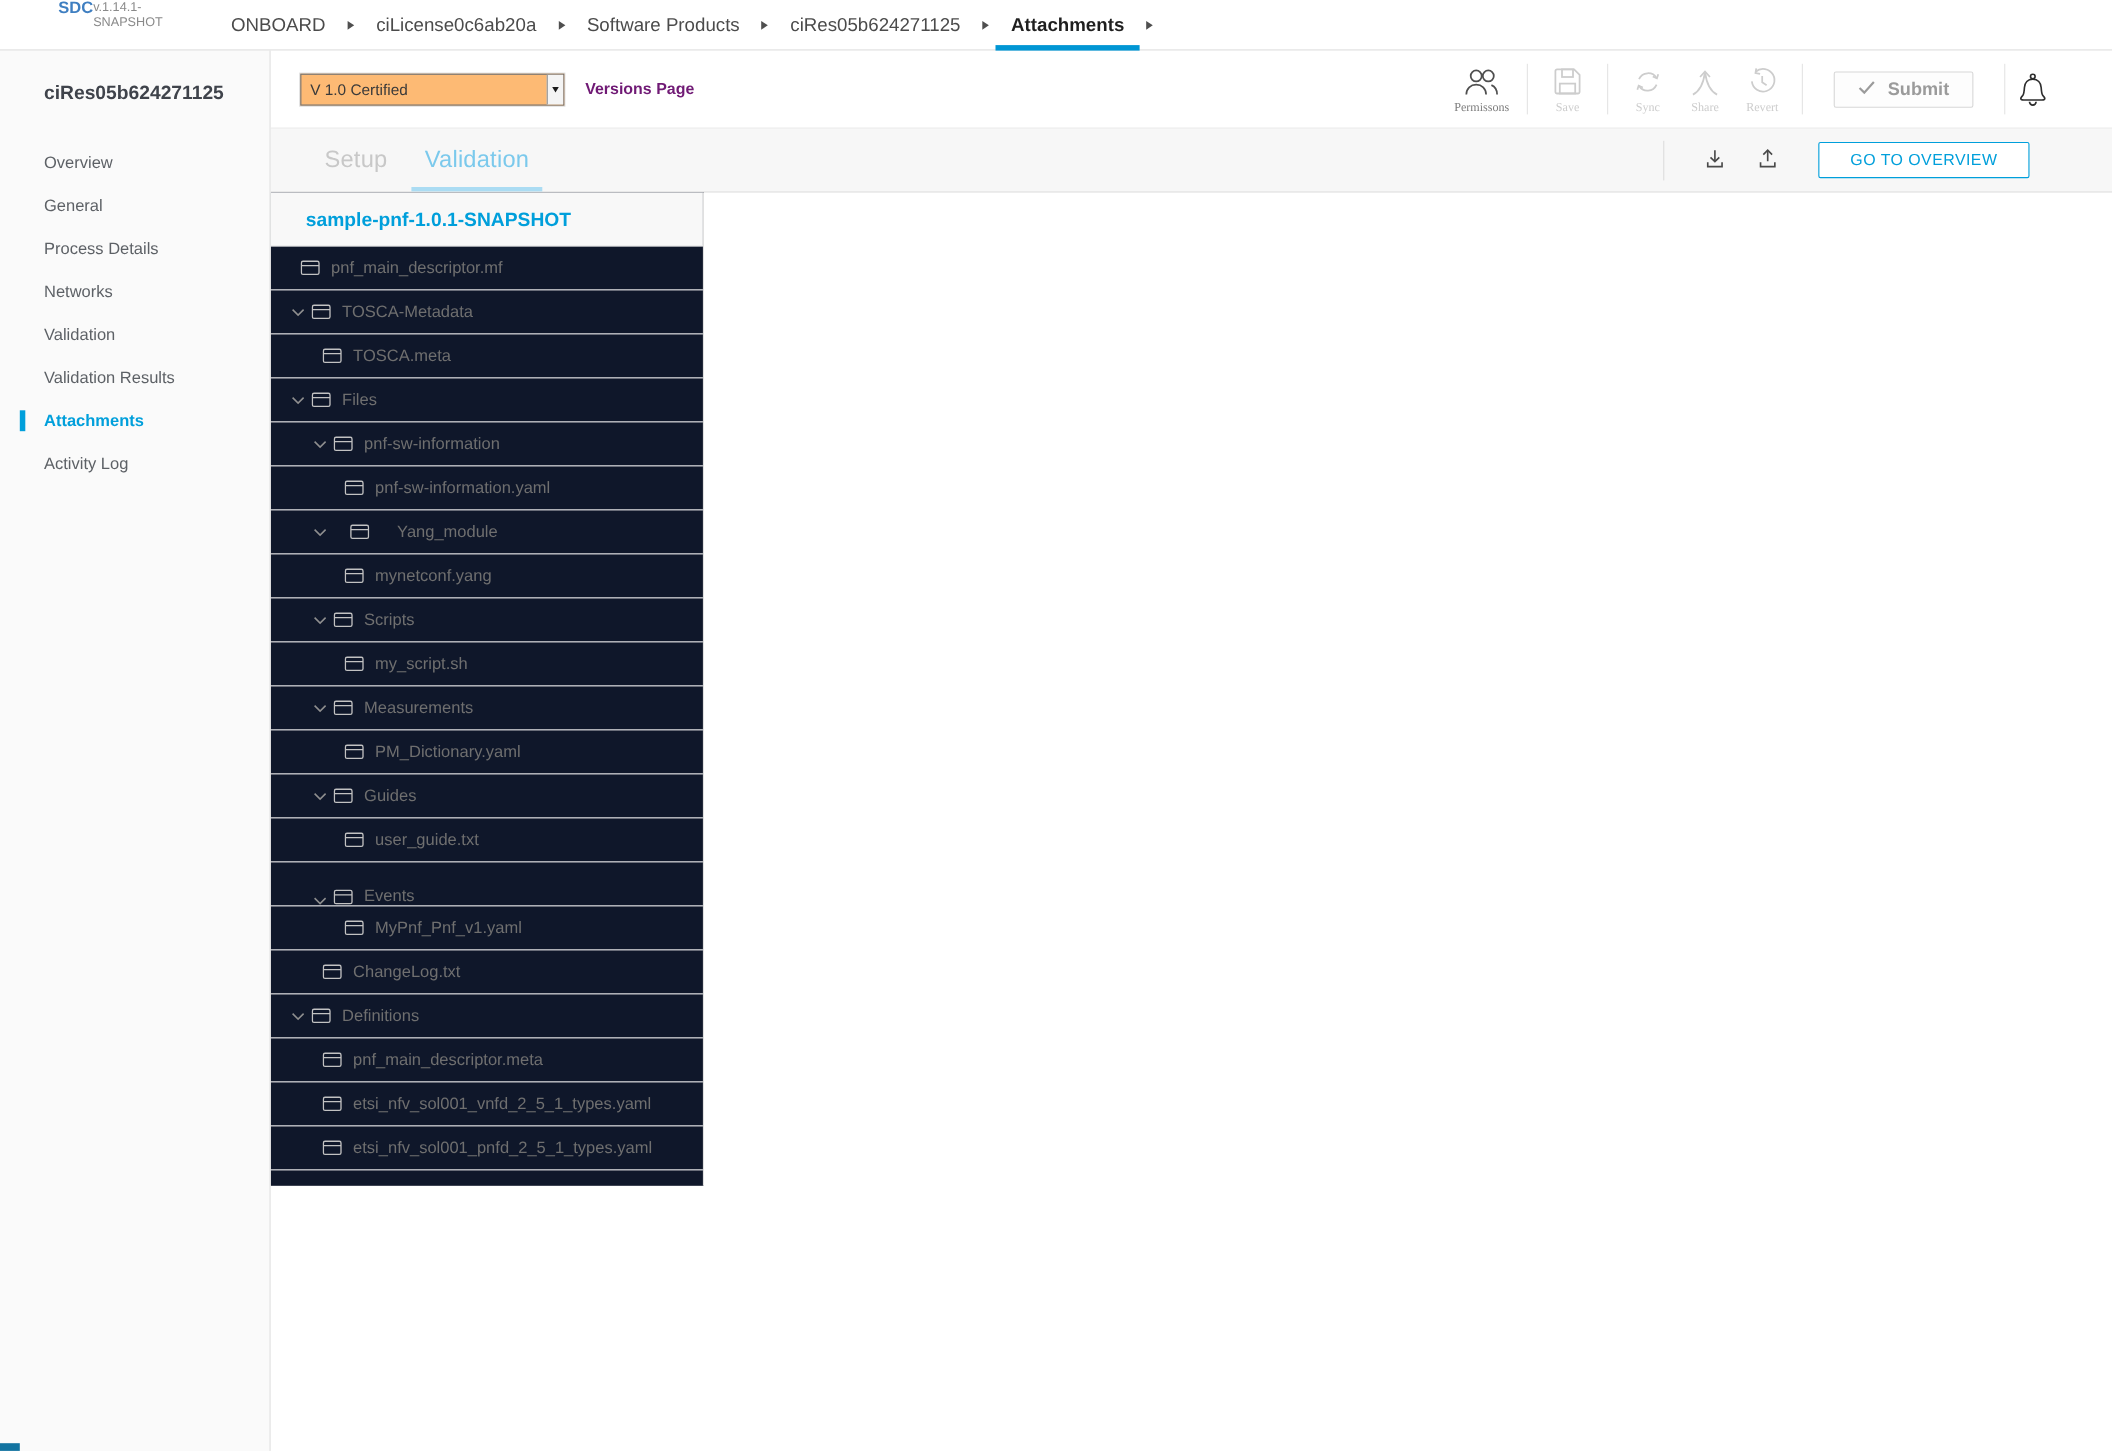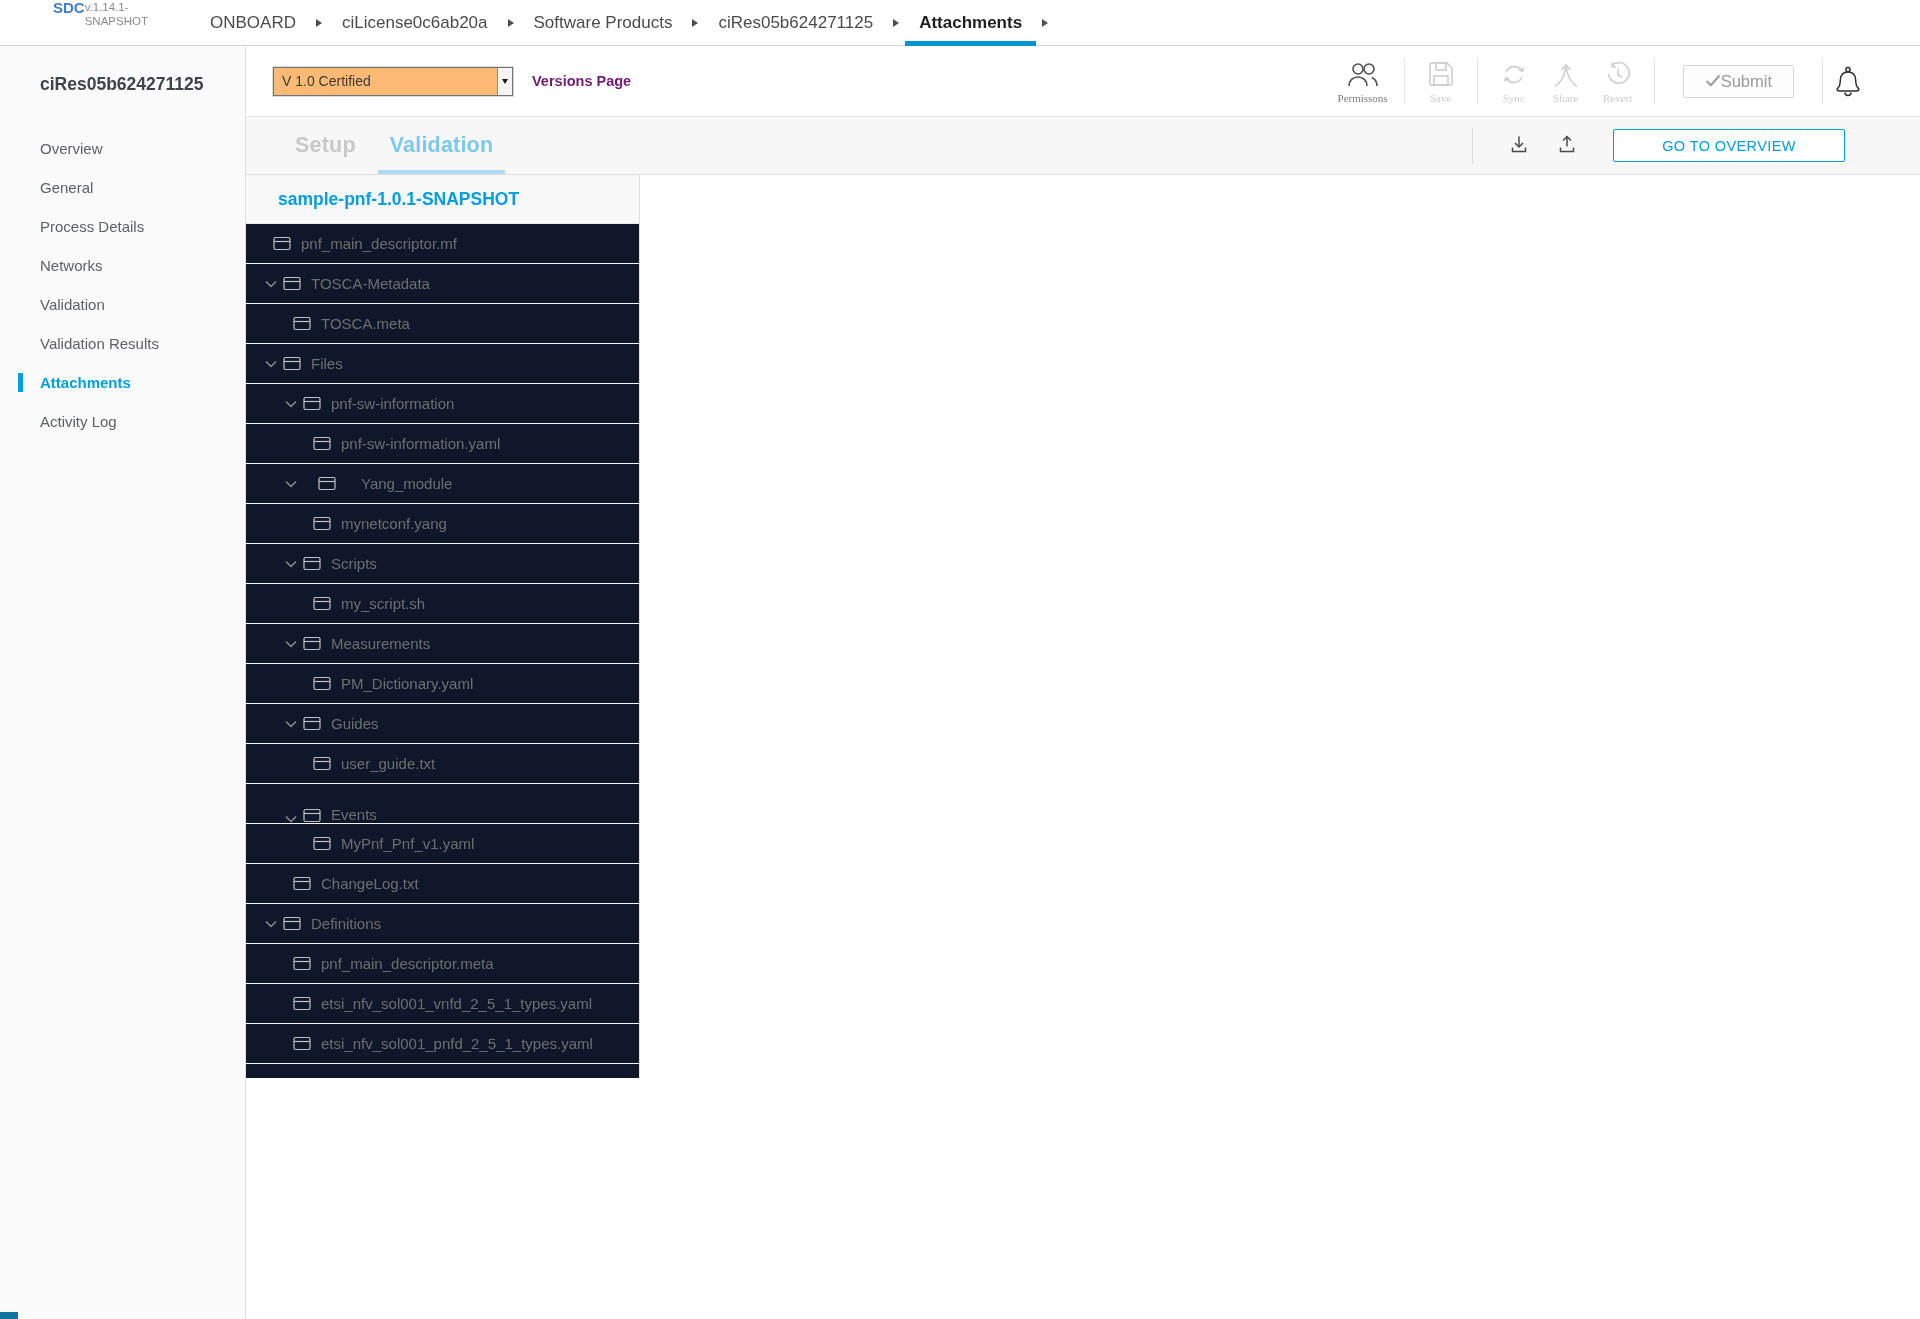--- a/index.html
+++ b/index.html
@@ -38,33 +38,33 @@
   .toolbar-spacer { flex:1; }
   .tb-actions { display:flex; align-items:center;font-family:Liberation Serif, serif; }
   .tb-item { display:flex; flex-direction:column; align-items:center; justify-content:flex-start; min-width:52px; padding:0 6px; cursor:pointer; }
   .tb-item .tb-icon { height:30px; display:flex; align-items:flex-end; }
   .tb-item .tb-label { margin-top:4px; font-size:11px; line-height:12px; }
   .tb-item.enabled { color:#4f4f4f; }
   .tb-item.enabled .tb-label { color:#7e7e7e; }
   .tb-item.disabled { color:#cdcdcd; }
   .tb-item.disabled .tb-label { color:#cdcdcd; }
   .tb-divider { width:1px; height:46px; background:#e4e4e4; margin:0 10px; }
-  .submit-btn { display:flex; align-items:center; margin:0 18px; height:33px; padding:0 21px; border:1px solid #d8d8d8; border-radius:2px; background:#fdfdfd; color:#9b9b9b; font-size:16.5px; font-weight:400; cursor:pointer; }
+  .submit-btn { display:flex; align-items:center; gap:11px; margin:0 18px; height:33px; padding:0 21px; border:1px solid #d8d8d8; border-radius:2px; background:#fdfdfd; color:#9b9b9b; font-size:16.5px; font-weight:700; cursor:pointer; }
   .bell { color:#2e2e2e; display:flex; align-items:center; cursor:pointer; }
 
   
   .tabstrip { height:58px; background:#f7f7f7; border-bottom:1px solid #e0e0e0; display:flex; align-items:stretch; padding-left:27px; padding-right:75px; }
-  .tab { position:relative; display:flex; align-items:center; padding:0 12px; margin-left:10px; font-size:21.5px; letter-spacing:.2px; color:#c8c8c8; cursor:pointer;font-weight:bold; }
+  .tab { position:relative; display:flex; align-items:center; padding:0 12px; margin-left:10px; font-size:21.5px; letter-spacing:.2px; color:#c8c8c8; cursor:pointer; }
   .tab.active { color:#7bc9ec; }
   .tab.active::after { content:""; position:absolute; left:0; right:0; bottom:0; height:4px; background:#abdcf3; }
   .tabstrip-spacer { flex:1; }
   .ts-right { display:flex; align-items:center; }
   .ts-divider { width:1px; height:36px; background:#dcdcdc; margin-right:22px; }
   .ts-icon { color:#4a4a4a; padding:4px 11px; display:flex; align-items:center; cursor:pointer; }
-  .goto-btn { margin-left:22px; width:232px; height:33px; border:1px solid #009fdb; border-radius:2px; background:#fff; color:#009fdb; font-size:14.5px; letter-spacing:.4px; display:flex; align-items:center; justify-content:center; cursor:pointer; }
+  .goto-btn { margin-left:22px; width:192px; height:33px; border:1px solid #009fdb; border-radius:2px; background:#fff; color:#009fdb; font-size:14.5px; letter-spacing:.4px; display:flex; align-items:center; justify-content:center; cursor:pointer; }
 
   
   .main-row { flex:1; display:flex; align-items:flex-start; }
   .tree-panel { width:394px; border-right:1px solid #e0e0e0; background:#0f172a; padding-bottom:14px; }
   .tree-header { height:49px; background:#f8f8f8; border-bottom:1px solid #e9e9e9; display:flex; align-items:center; padding-left:32px; font-size:17.5px; font-weight:700; color:#009fdb; }
   .tree-row { height:40px; display:flex; align-items:center; border-bottom:1px solid #f3f3f3; font-size:15px; color:#6f6f6f; cursor:pointer; }
   .tree-chevron { display:flex; align-items:center; color:#8f8f8f; margin-right:6px; }
   .tree-file-spacer { width:8px; }
   .tree-folder-icon { display:flex; align-items:center; color:#c2c2c2; margin-right:10px; }
   .tree-label { white-space:nowrap; }

